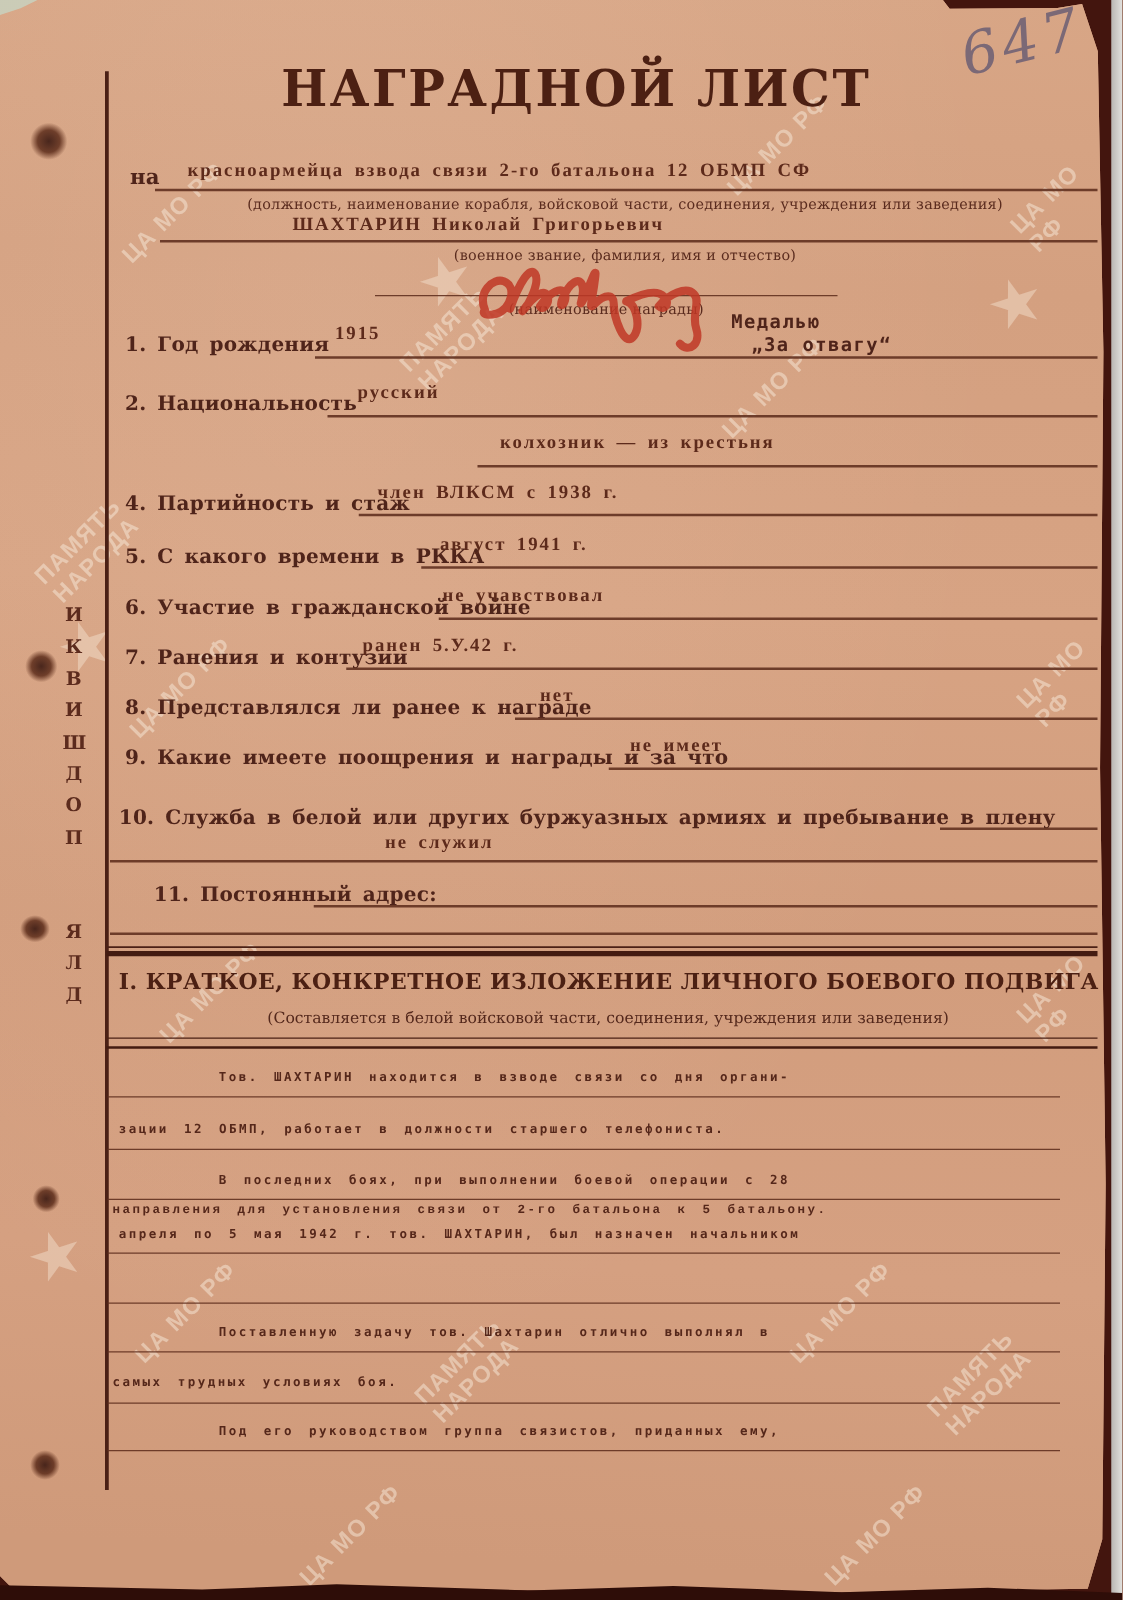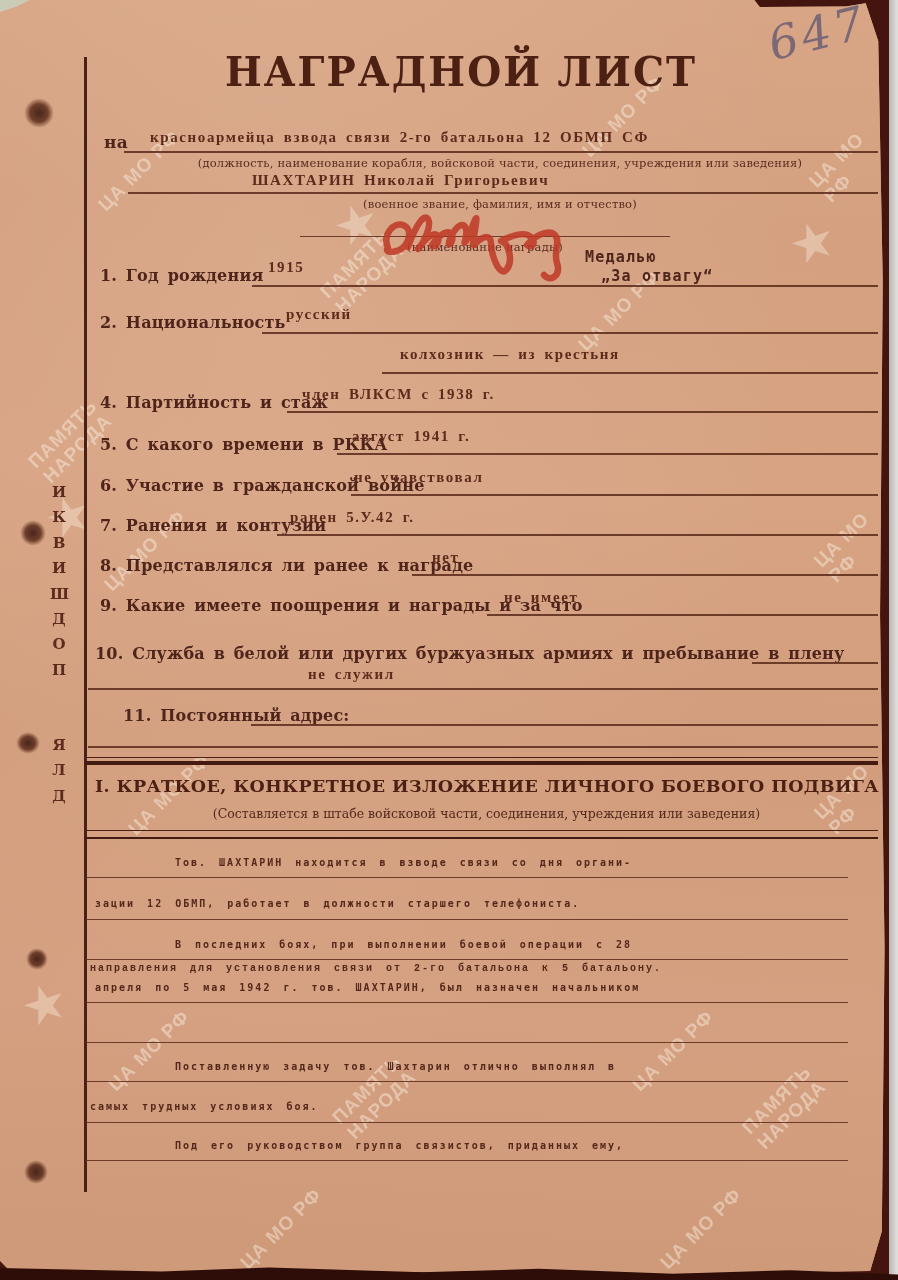--- a/index.html
+++ b/index.html
@@ -80,21 +80,21 @@
   <div class="hole" style="left:24px;top:1160px;width:24px;height:24px;"></div>
 
   <div id="page-num">647</div>
   <div id="title">НАГРАДНОЙ ЛИСТ</div>
 
   <span class="lbl" style="left:104px;top:132px;font-size:17px;">на</span>
   <span class="val" style="left:150px;top:129px;">красноармейца  взвода связи 2-го батальона 12 ОБМП СФ</span>
   <div class="rule" style="left:124px;top:151px;width:754px;"></div>
   <span class="cap" style="left:160px;top:156px;width:680px;">(должность, наименование корабля, войсковой части, соединения, учреждения или заведения)</span>
 
-  <span class="val" style="left:252px;top:172px;">ШАХТАРИН Николай Григорьевич</span>
+  <span class="val" style="left:234px;top:172px;">ШАХТАРИН Николай Григорьевич</span>
   <div class="rule" style="left:128px;top:192px;width:750px;"></div>
   <span class="cap" style="left:160px;top:197px;width:680px;">(военное звание, фамилия, имя и отчество)</span>
 
   <div class="rule thin" style="left:300px;top:236px;width:370px;"></div>
   <span class="cap" style="left:300px;top:240px;width:370px;">(наименование награды)</span>
   <svg id="red-scribble" width="215" height="95" viewBox="0 0 215 95">
     <path d="M16,56 C10,42 22,30 31,33 C42,37 37,55 25,59 C17,61 13,59 16,56
              M36,55 C44,33 52,21 56,27 C60,33 52,51 46,57
              C56,43 64,39 66,45 C68,51 62,57 60,53
              C68,41 78,37 80,43 C82,51 74,57 78,47
@@ -148,21 +148,21 @@
   <span class="val" style="left:308px;top:666px;">не служил</span>
   <div class="rule" style="left:88px;top:688px;width:790px;"></div>
 
   <span class="lbl" style="left:95px;top:706px;margin-left:28px;">11. Постоянный адрес:</span>
   <span class="val" style="left:300px;top:700px;"></span>
   <div class="rule" style="left:251px;top:724px;width:627px;"></div>
   <div class="rule" style="left:88px;top:746px;width:790px;"></div>
 
   <div id="thick-rule"></div>
   <div id="sec-title">I. КРАТКОЕ, КОНКРЕТНОЕ ИЗЛОЖЕНИЕ ЛИЧНОГО БОЕВОГО ПОДВИГА ИЛИ ЗАСЛУГ</div>
-  <div id="sec-sub">(Составляется в штабе войсковой части, соединения, учреждения или заведения)</div>
+  <div id="sec-sub">(Составляется в белой войсковой части, соединения, учреждения или заведения)</div>
   <div id="dbl-rule"></div>
 
   <span class="bodyline" style="left:175px;top:857px;">Тов. ШАХТАРИН находится в взводе  связи  со дня  органи-</span>
   <div class="rule thin" style="left:86px;top:877px;width:762px;"></div>
 
   <span class="bodyline" style="left:95px;top:898px;">зации  12 ОБМП, работает в должности старшего телефониста.</span>
   <div class="rule thin" style="left:86px;top:919px;width:762px;"></div>
 
   <span class="bodyline" style="left:175px;top:939px;">В последних боях, при выполнении боевой операции  с 28</span>
   <div class="rule thin" style="left:86px;top:959px;width:762px;"></div>

